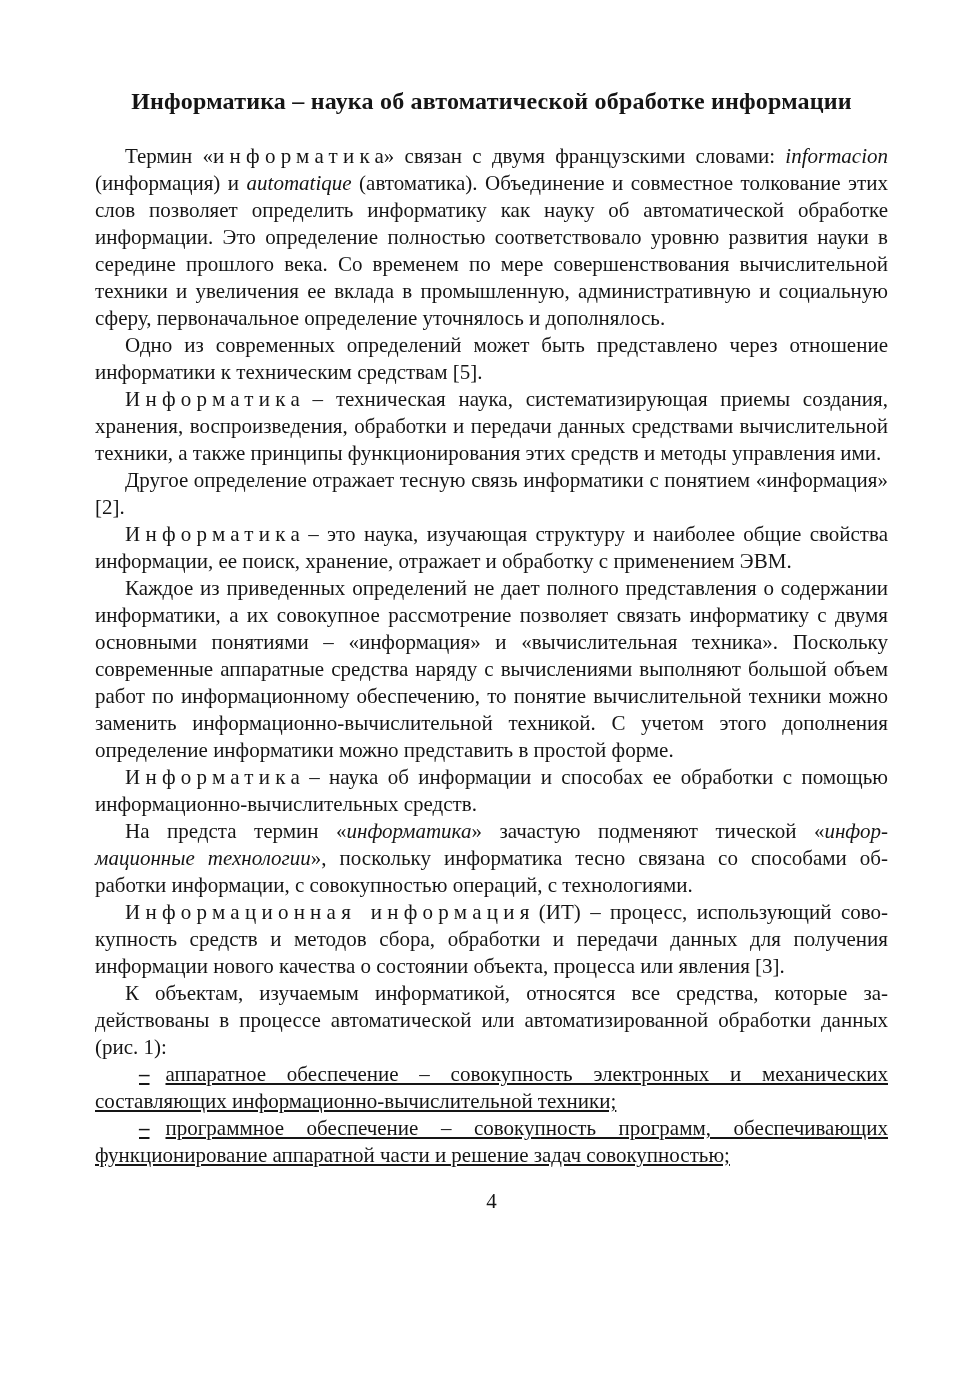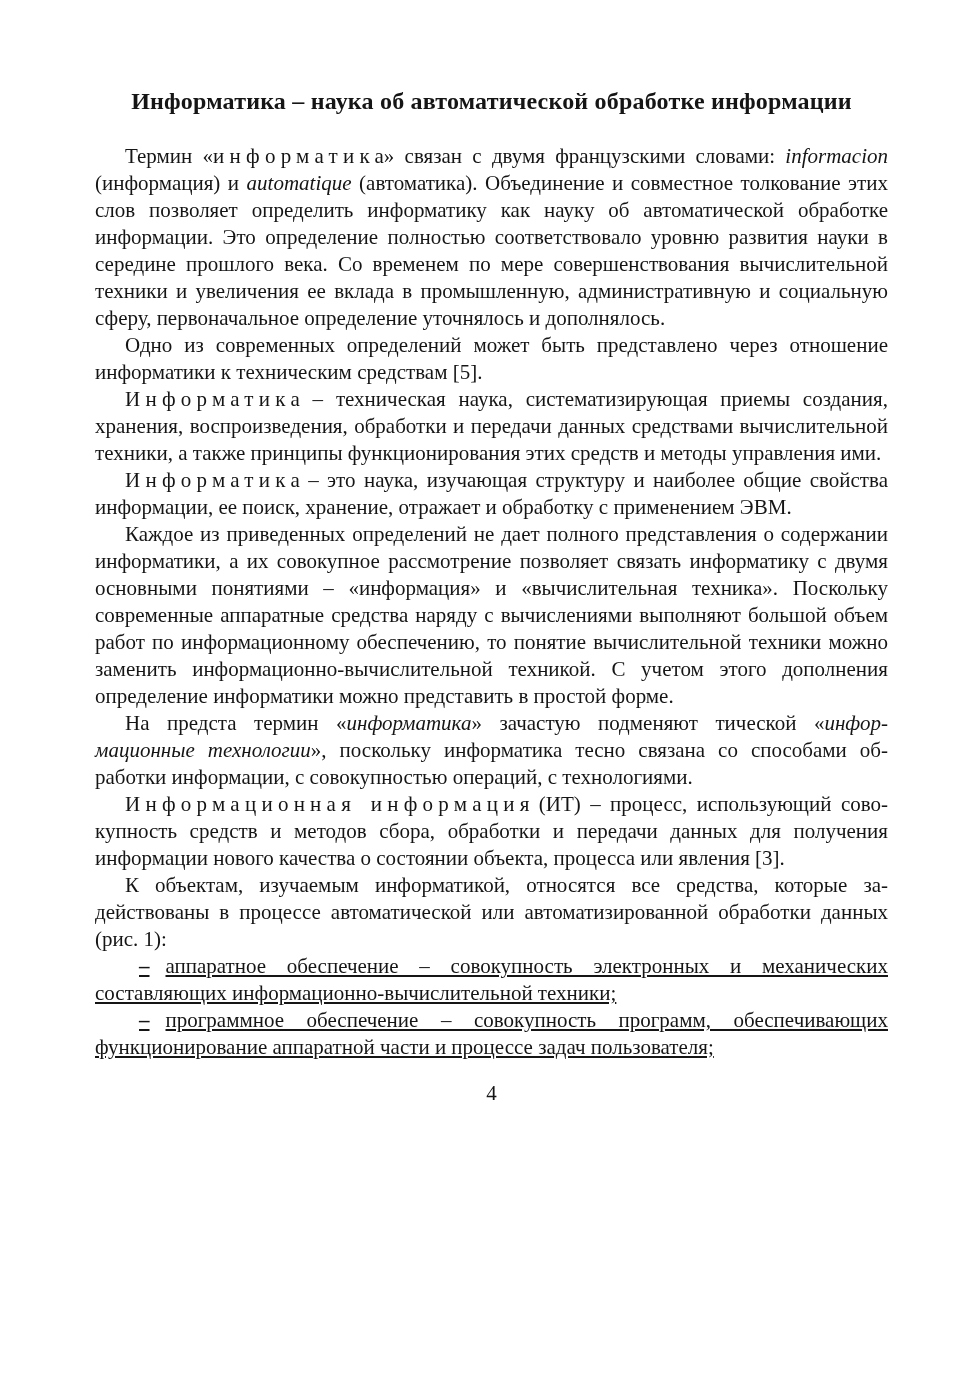--- a/index.html
+++ b/index.html
@@ -62,23 +62,25 @@
 </head>
 <body>
 
 <div class="page">
   <h1 class="doc-title">Информатика – наука об автоматической обработке информации</h1>
 
   <div class="content">
       <p class="body"><span class="run-n">Термин «</span><span class="run-sp">информатика</span><span class="run-n">» связан с двумя французскими словами: </span><span class="run-i">infor­macion</span><span class="run-n"> (информация) и </span><span class="run-i">automatique</span><span class="run-n"> (автоматика). Объединение и совместное толкование этих слов позволяет определить информатику как науку об автома­тической обработке информации. Это определение полностью соответствовало уровню развития науки в середине прошлого века. Со временем по мере совер­шенствования вычислительной техники и увеличения ее вклада в промышлен­ную, административную и социальную сферу, первоначальное определение уточнялось и дополнялось.</span></p>
       <p class="body"><span class="run-n">Одно из современных определений может быть представлено через отноше­ние информатики к техническим средствам [5].</span></p>
       <p class="body"><span class="run-sp">Информатика</span><span class="run-n"> – техническая наука, систематизирующая приемы созда­ния, хранения, воспроизведения, обработки и передачи данных средствами вы­числительной техники, а также принципы функционирования этих средств и ме­тоды управления ими.</span></p>
+      <p class="body"><span class="run-n">Другое определение отражает тесную связь информатики с понятием «ин­формация» [2].</span></p>
       <p class="body"><span class="run-sp">Информатика</span><span class="run-n"> – это наука, изучающая структуру и наиболее общие свой­ства информации, ее поиск, хранение, отражает и обработку с применением ЭВМ.</span></p>
       <p class="body"><span class="run-n">Каждое из приведенных определений не дает полного представления о содер­жании информатики, а их совокупное рассмотрение позволяет связать информа­тику с двумя основными понятиями – «информация» и «вычислительная тех­ника». Поскольку современные аппаратные средства наряду с вычислениями вы­полняют большой объем работ по информационному обеспечению, то понятие вычислительной техники можно заменить информационно-вычислительной тех­никой. С учетом этого дополнения определение информатики можно предста­вить в простой форме.</span></p>
+      <p class="body"><span class="run-sp">Информатика</span><span class="run-n"> – наука об информации и способах ее обработки с помощью информационно-вычислительных средств.</span></p>
       <p class="body"><span class="run-n">На предста термин «</span><span class="run-i">информатика</span><span class="run-n">» зачастую подменяют тической «</span><span class="run-i">инфор­мационные технологии</span><span class="run-n">», поскольку информатика тесно связана со способами об­работки информации, с совокупностью операций, с технологиями.</span></p>
       <p class="body"><span class="run-sp">Информационная информация</span><span class="run-n"> (ИТ) – процесс, использующий сово­купность средств и методов сбора, обработки и передачи данных для получения информации нового качества о состоянии объекта, процесса или явления [3].</span></p>
       <p class="body"><span class="run-n">К объектам, изучаемым информатикой, относятся все средства, которые за­действованы в процессе автоматической или автоматизированной обработки данных (рис. 1):</span></p>
       <p class="bullet"><span class="marker">–</span><span class="run-n">аппаратное обеспечение – совокупность электронных и механических составляющих информационно-вычислительной техники;</span></p>
-      <p class="bullet"><span class="marker">–</span><span class="run-n">программное обеспечение – совокупность программ, обеспечивающих функционирование аппаратной части и процессе задач пользователя;</span></p>
+      <p class="bullet"><span class="marker">–</span><span class="run-n">программное обеспечение – совокупность программ, обеспечивающих функционирование аппаратной части и решение задач совокупностью;</span></p>
     </div>
 
   <div class="page-number">4</div>
 </div>
 
 </body></html>

